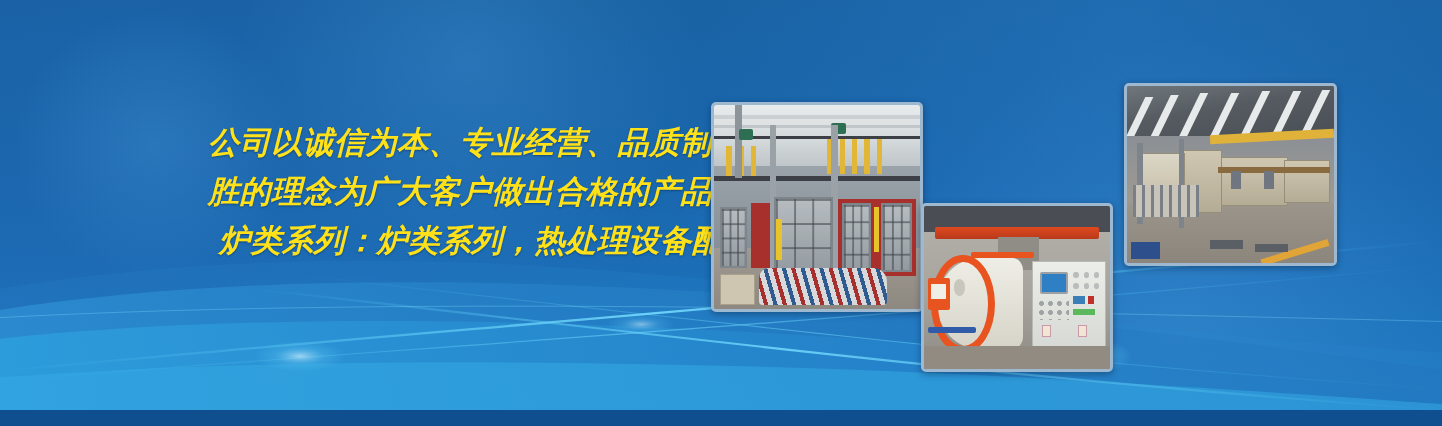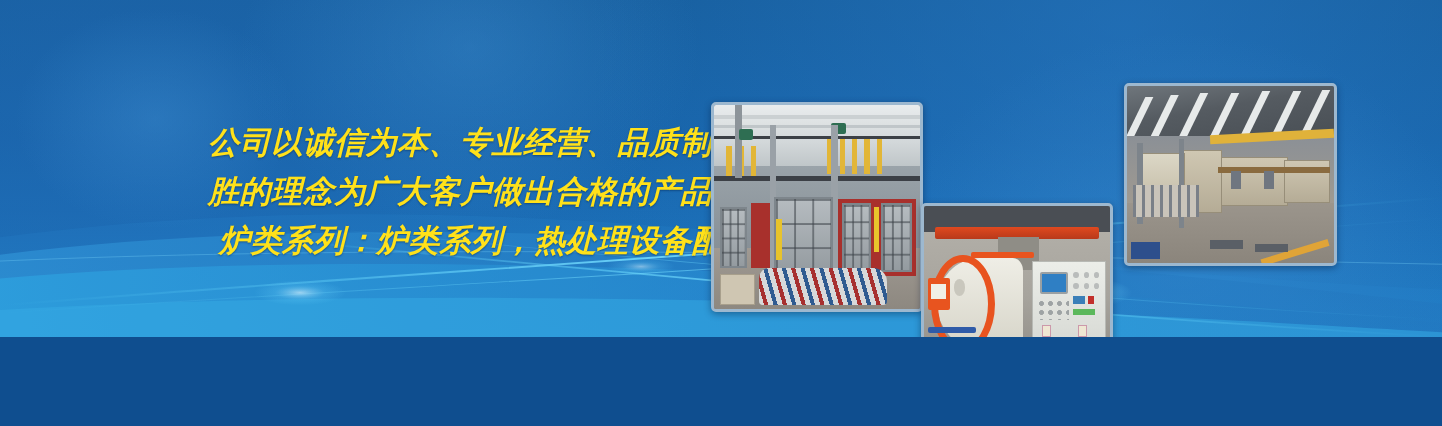--- a/index.html
+++ b/index.html
@@ -1,21 +1,21 @@
 <!DOCTYPE html>
 <html><head>
 <meta charset="utf-8">
 <style>
   * { margin:0; padding:0; box-sizing:border-box; }
   html,body { width:1442px; height:426px; overflow:hidden; background:#0f4e8f; }
   body { font-family:"Liberation Sans","DejaVu Sans",sans-serif; }
 
   #banner {
     position:relative;
-    width:1442px; height:337px;
+    width:1442px; height:410px;
     overflow:hidden;
     background:#1761a8;
   }
 
   
   .bg-base {
     position:absolute; inset:0;
     background:
       radial-gradient(circle at 78% 8%,  rgba(40,120,195,.55) 0%, rgba(40,120,195,0) 46%),
       radial-gradient(circle at 8% 40%,  rgba(33,104,178,.50) 0%, rgba(33,104,178,0) 42%),

